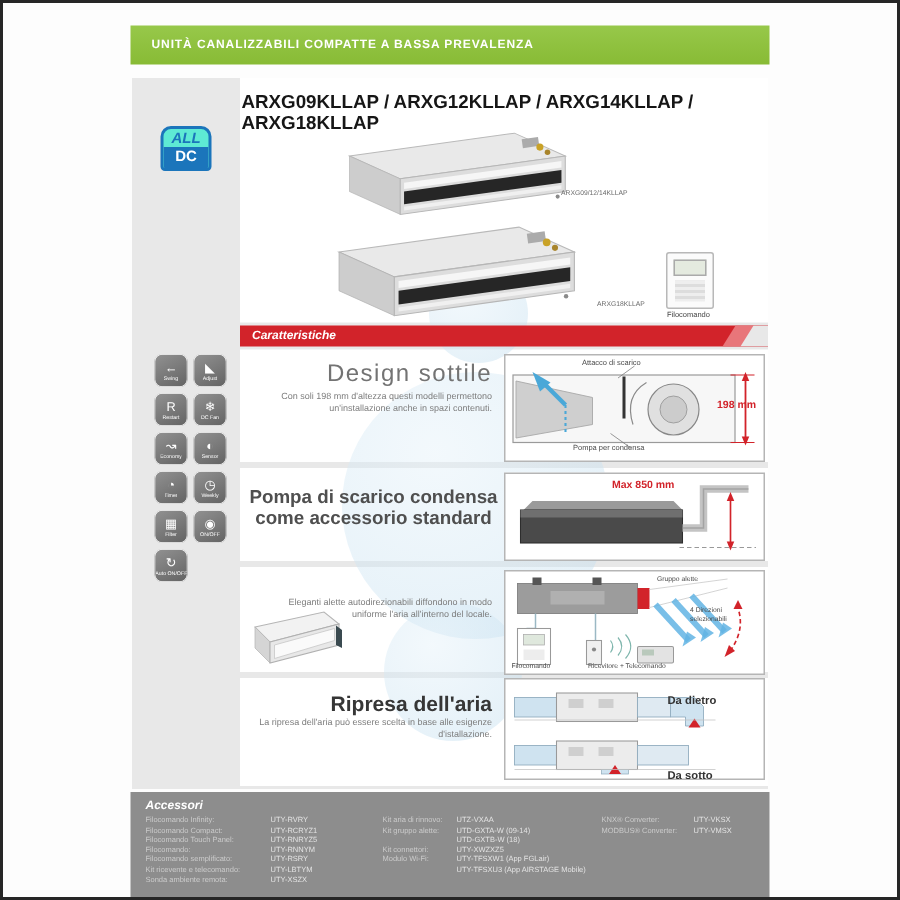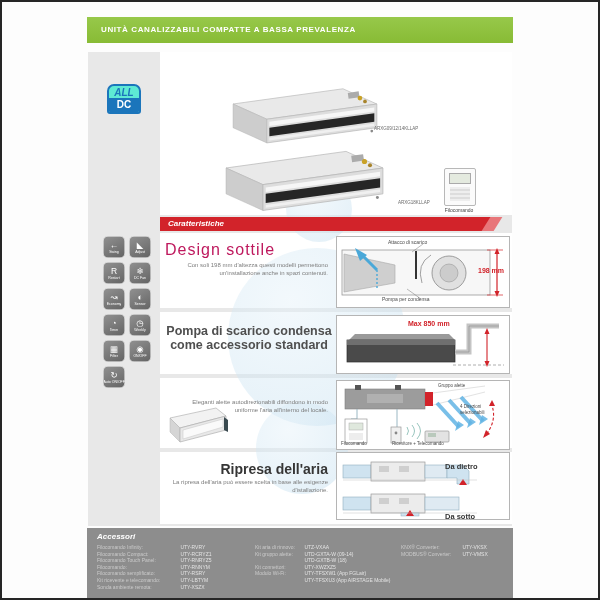--- a/index.html
+++ b/index.html
@@ -35,21 +35,21 @@
   .remote .keys{margin:3px auto 0;width:20px;height:14px;background:repeating-linear-gradient(0deg,#eee 0 2px,#ddd 2px 4px);}
   .remote-label{position:absolute;left:438px;top:207px;width:42px;text-align:center;font-size:5px;color:#444;z-index:4;}
 
   
   .redbar{position:absolute;left:160px;top:217px;width:352px;height:14px;background:#d2232a;overflow:hidden;z-index:3;}
   .redbar::before{content:'';position:absolute;right:10px;top:0;width:16px;height:100%;background:#e8767a;transform:skewX(-32deg);}
   .redbar::after{content:'';position:absolute;right:-10px;top:0;width:24px;height:100%;background:#e8e8e8;transform:skewX(-32deg);}
   .redbar span{position:relative;display:block;color:#fff;font-size:8px;font-weight:bold;font-style:italic;line-height:14px;padding-left:8px;z-index:1;}
 
   
-  .s-title-light{position:absolute;left:165px;width:163px;color:#be185d;z-index:3;}
+  .s-title-light{position:absolute;left:165px;width:163px;text-align:right;color:#737373;z-index:3;}
   .s-body{position:absolute;left:170px;width:158px;text-align:right;font-size:6px;line-height:7.5px;color:#7d7d7d;z-index:3;}
   .diag-box{position:absolute;left:336px;width:172px;background:#fff;border:1px solid #b5b5b5;z-index:3;}
   .d-label{position:absolute;font-size:5px;color:#4a4a4a;z-index:4;}
   .d-dim{position:absolute;font-size:7px;font-weight:bold;color:#d2232a;z-index:4;}
   .s2-title{position:absolute;left:165px;top:324px;width:168px;text-align:center;font-size:12.5px;line-height:14px;font-weight:bold;color:#4f4f4f;z-index:3;}
   .s4-title{position:absolute;left:165px;top:461px;width:163px;text-align:right;font-size:14px;font-weight:bold;color:#363636;z-index:3;}
   .s4-label{position:absolute;font-size:7.5px;font-weight:bold;color:#333;z-index:4;}
   .louvre-svg{position:absolute;left:166px;top:404px;z-index:3;}
 
   
@@ -66,20 +66,21 @@
 </head>
 <body>
 
 <div class="canvas">
   <div class="frame"></div>
 
   <div class="banner">
     <span>UNITÀ CANALIZZABILI COMPATTE A BASSA PREVALENZA</span>
   </div>
 
+  <div class="doc-title">ARXG09KLLAP / ARXG12KLLAP / ARXG14KLLAP / ARXG18KLLAP</div>
 
   <div class="graybg"></div>
 
   <div class="panel" style="left:160px;top:52px;width:352px;height:163px;"></div>
   <div class="panel" style="left:160px;top:233px;width:352px;height:75px;"></div>
   <div class="panel" style="left:160px;top:312px;width:352px;height:62px;"></div>
   <div class="panel" style="left:160px;top:378px;width:352px;height:70px;"></div>
   <div class="panel" style="left:160px;top:452px;width:352px;height:72px;"></div>
 
   <div class="watermark" style="left:286px;top:176px;width:66px;height:66px;"></div>

